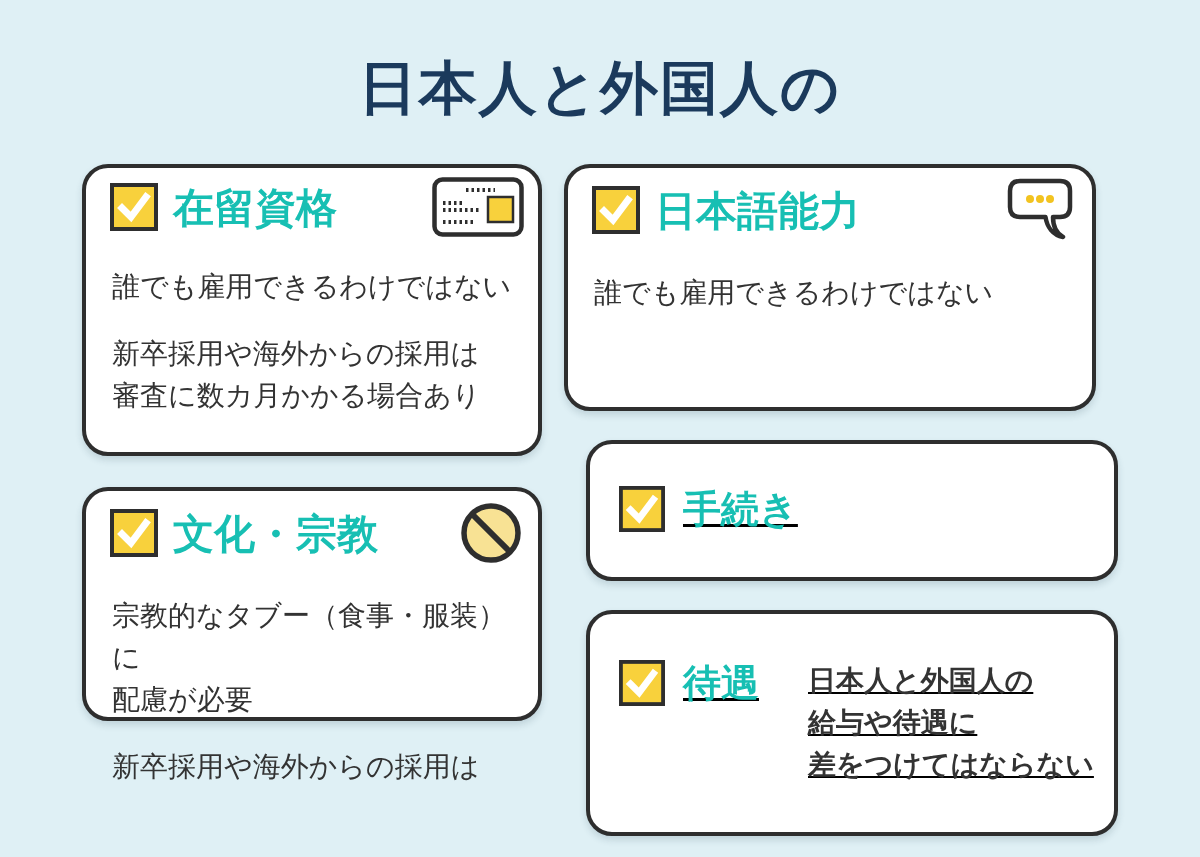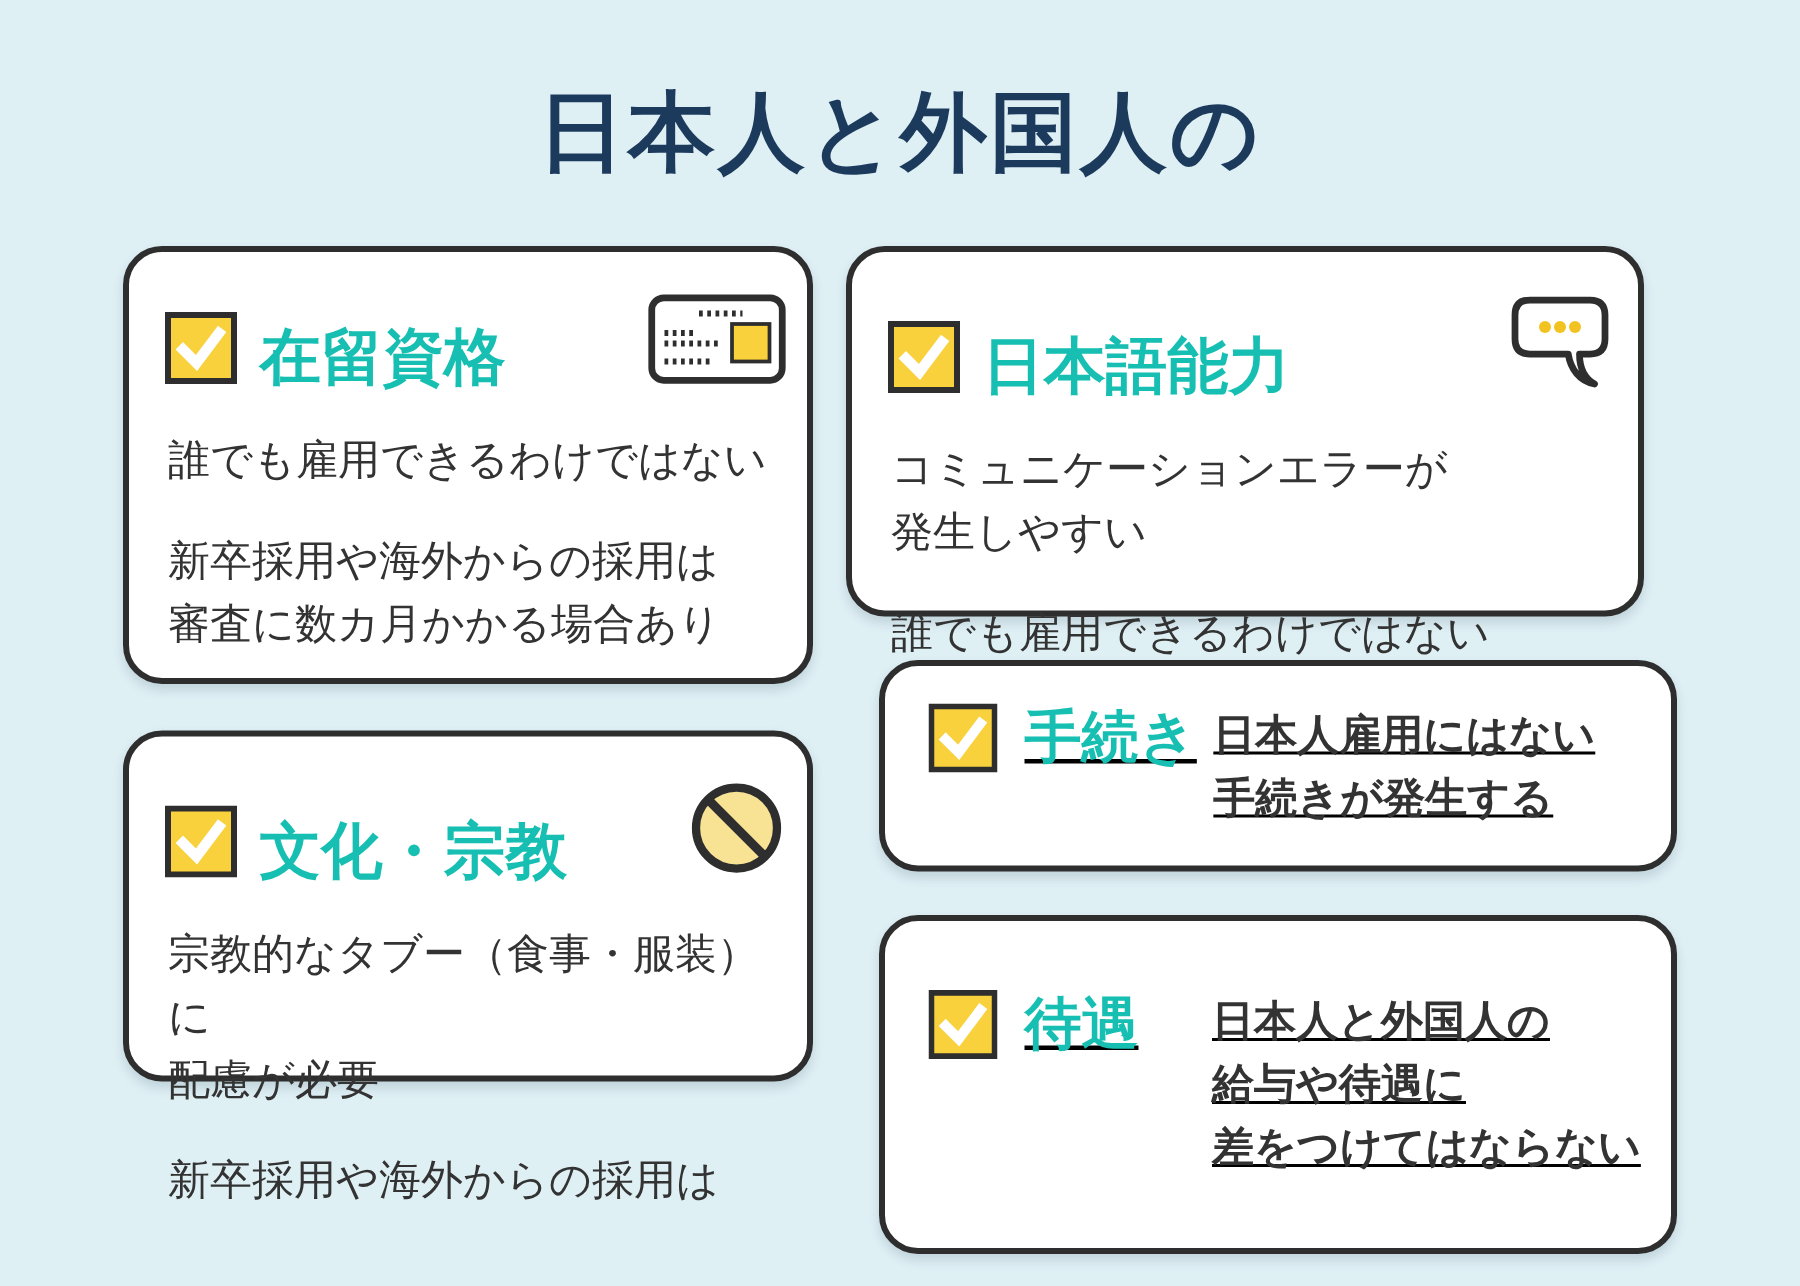--- a/index.html
+++ b/index.html
@@ -27,22 +27,22 @@
     position:absolute;
     background:#ffffff;
     border:4px solid #2e2e2e;
     border-radius:26px;
     box-sizing:border-box;
     box-shadow:0 4px 7px rgba(30,60,80,.16);
   }
   
   .card-header{
     display:flex;
-    align-items:flex-end;
-    padding:28px 14px 0 24px;
+    align-items:center;
+    padding:9px 14px 0 24px;
     min-height:60px;
   }
   .check{flex:0 0 auto;}
   .card-heading{
     font-size:41px;
     font-weight:800;
     color:#17bfb3;
     margin-left:15px;
     line-height:1.1;
     white-space:nowrap;
@@ -142,22 +142,20 @@
       <span class="header-icon">
         <svg width="76" height="66" viewBox="0 0 76 66">
           <path d="M18 4 H58 Q68 4 68 14 V30 Q68 40 58 40 H51 C51 49 54 56 61 60 C51 58 45 50 43.5 40 H18 Q8 40 8 30 V14 Q8 4 18 4 Z" fill="#ffffff" stroke="#2e2e2e" stroke-width="4.5" stroke-linejoin="round"></path>
           <circle cx="28" cy="22" r="4" fill="#f2c320"></circle>
           <circle cx="38" cy="22" r="4" fill="#f2c320"></circle>
           <circle cx="48" cy="22" r="4" fill="#f2c320"></circle>
         </svg>
       </span>
     </div>
     <div class="card-body">
-      <p>コミュニケーションエラーが
-発生しやすい</p>
       <p>誰でも雇用できるわけではない</p>
     </div>
   </div>
 
   <div class="card" id="card-3">
     <div class="card-header">
       <span class="check">
         <svg width="48" height="48" viewBox="0 0 48 48">
           <rect x="2" y="2" width="44" height="44" fill="#f8d13c" stroke="#2e2e2e" stroke-width="4"></rect>
           <path d="M12 25 L21 34 L36 14" fill="none" stroke="#ffffff" stroke-width="7" stroke-linecap="square" stroke-linejoin="miter"></path>
@@ -180,22 +178,20 @@
 
   <div class="card row-card" id="card-4">
     <div class="card-row">
       <span class="check">
         <svg width="46" height="46" viewBox="0 0 48 48">
           <rect x="2" y="2" width="44" height="44" fill="#f8d13c" stroke="#2e2e2e" stroke-width="4"></rect>
           <path d="M12 25 L21 34 L36 14" fill="none" stroke="#ffffff" stroke-width="7" stroke-linecap="square" stroke-linejoin="miter"></path>
         </svg>
       </span>
       <span class="side-heading">手続き</span>
-      <span class="side-text">日本人雇用にはない
-手続きが発生する</span>
     </div>
   </div>
 
   <div class="card row-card" id="card-5">
     <div class="card-row">
       <span class="check">
         <svg width="46" height="46" viewBox="0 0 48 48">
           <rect x="2" y="2" width="44" height="44" fill="#f8d13c" stroke="#2e2e2e" stroke-width="4"></rect>
           <path d="M12 25 L21 34 L36 14" fill="none" stroke="#ffffff" stroke-width="7" stroke-linecap="square" stroke-linejoin="miter"></path>
         </svg>

